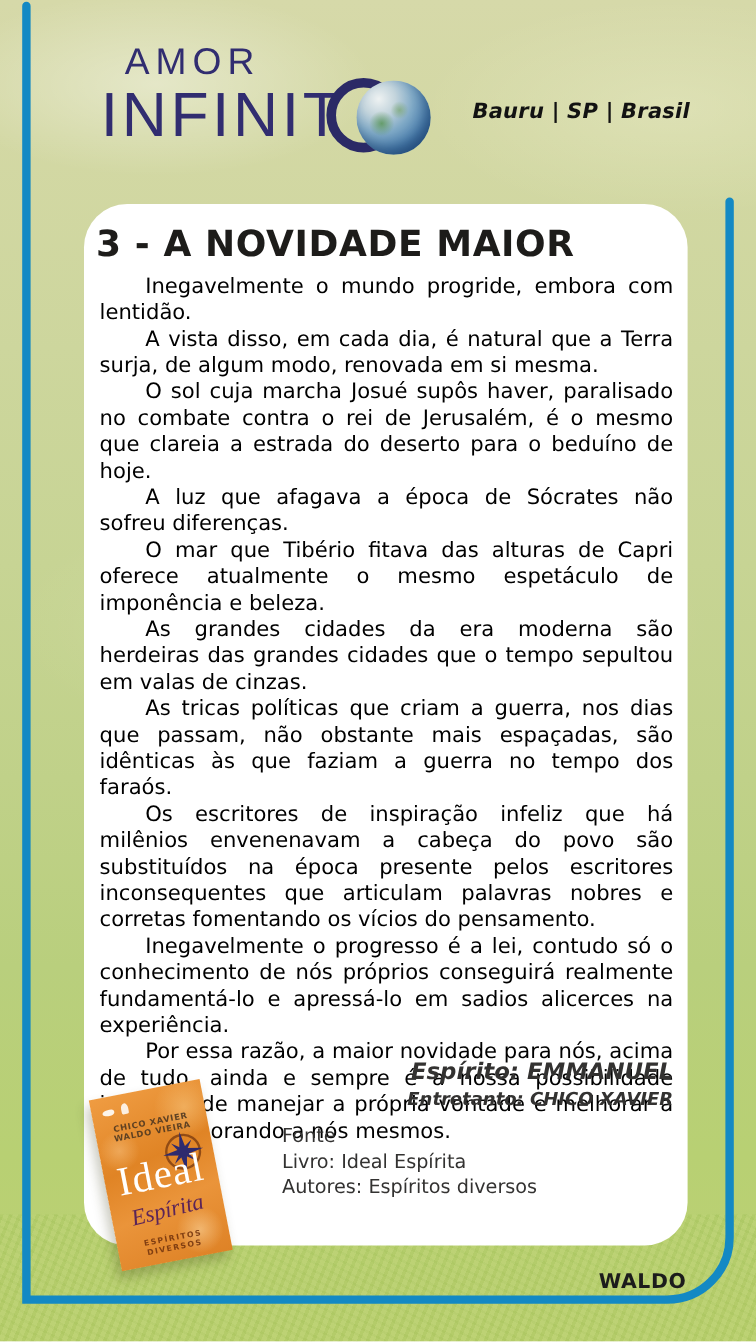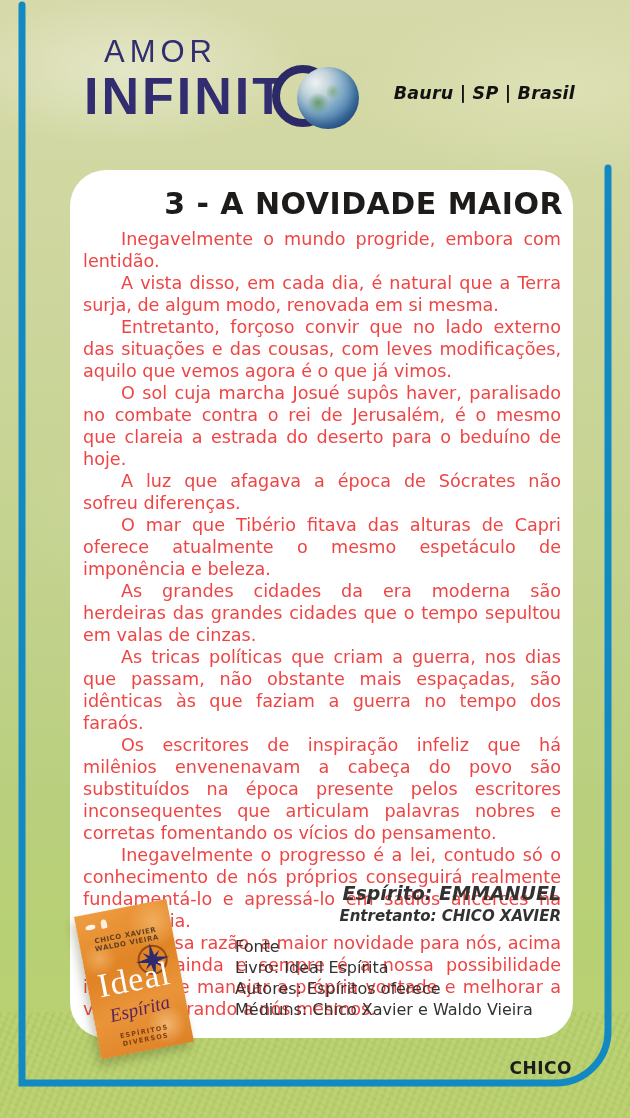--- a/index.html
+++ b/index.html
@@ -21,41 +21,41 @@
       repeating-linear-gradient(28deg, rgba(120,165,45,.16) 0 2px, transparent 2px 6px);}
 
   
   .frame{position:absolute;left:0;top:0;z-index:1;}
 
   
   .logo-amor{position:absolute;left:104px;top:34px;z-index:2;
     font-family:"Liberation Sans",sans-serif;font-size:31px;font-weight:400;
     letter-spacing:5px;color:#312d70;}
   .logo-infinito{position:absolute;left:84px;top:66px;z-index:2;
-    font-family:"Liberation Sans",sans-serif;font-size:52px;font-weight:700;
+    font-family:"Liberation Sans",sans-serif;font-size:52px;font-weight:400;
     letter-spacing:3px;color:#312d70;}
   .logo-ring{position:absolute;left:272px;top:65px;width:62px;height:62px;z-index:2;
     border-radius:50%;border:8px solid #2b2a66;box-sizing:border-box;}
   .logo-globe{position:absolute;left:297px;top:67px;width:62px;height:62px;z-index:3;
     border-radius:50%;
     background:
       radial-gradient(circle 14px at 34% 58%, rgba(90,150,90,.85), rgba(90,150,90,0) 75%),
       radial-gradient(circle 10px at 58% 40%, rgba(120,165,110,.7), rgba(120,165,110,0) 75%),
       radial-gradient(circle at 30% 25%, #eef2f2 0%, #c3d4dc 22%, #7fa9c6 45%, #4a7eae 68%, #2e5f96 85%, #24517f 100%);
     box-shadow:inset -4px -6px 10px rgba(20,50,90,.45);}
   .location{position:absolute;right:55px;top:83px;z-index:2;
     font-size:17.5px;font-weight:700;color:#121212;letter-spacing:.2px;font-style:italic;}
 
   
   .card{position:absolute;left:70px;top:170px;width:503px;height:868px;z-index:2;
     background:#ffffff;border-radius:36px;}
-  .card-title{margin:16px 10px 0 10px;text-align:right;
+  .card-title{margin:16px 10px 0 10px;text-align:left;
     font-size:30px;font-weight:700;color:#1d1c1a;letter-spacing:.5px;}
   .body-text{margin:7px 12px 0 13px;text-align:justify;
-    font-size:17.6px;line-height:22px;color:#ef4444;}
+    font-size:17.6px;line-height:22px;color:#000000;}
   .body-text p{margin:0;text-indent:38px;}
 
   .attribution{position:absolute;right:12px;top:712px;width:470px;
     text-align:right;color:#333231;font-style:italic;}
   .attr-spirit{font-size:19px;font-weight:700;}
   .attr-psycho{font-size:15px;font-weight:700;margin-top:3px;}
 
   .source{position:absolute;left:153px;top:766px;
     font-size:16px;line-height:21px;color:#333231;font-style:normal;margin-left:12px;}
 
@@ -111,41 +111,39 @@
   <div class="logo-infinito">INFINIT</div>
   <div class="logo-ring"></div>
   <div class="logo-globe"></div>
   <div class="location">Bauru | SP | Brasil</div>
 
   <div class="card">
     <div class="card-title">3 - A NOVIDADE MAIOR</div>
     <div class="body-text">
       <p>Inegavelmente o mundo progride, embora com lentidão.</p>
       <p>A vista disso, em cada dia, é natural que a Terra surja, de algum modo, renovada em si mesma.</p>
-      <p>Entretanto, forçoso convir que no lado externo das situações e das cousas, com leves modificações, aquilo que vemos agora é o que já vimos.</p>
       <p>O sol cuja marcha Josué supôs haver, paralisado no combate contra o rei de Jerusalém, é o mesmo que clareia a estrada do deserto para o beduíno de hoje.</p>
       <p>A luz que afagava a época de Sócrates não sofreu diferenças.</p>
       <p>O mar que Tibério fitava das alturas de Capri oferece atualmente o mesmo espetáculo de imponência e beleza.</p>
       <p>As grandes cidades da era moderna são herdeiras das grandes cidades que o tempo sepultou em valas de cinzas.</p>
       <p>As tricas políticas que criam a guerra, nos dias que passam, não obstante mais espaçadas, são idênticas às que faziam a guerra no tempo dos faraós.</p>
       <p>Os escritores de inspiração infeliz que há milênios envenenavam a cabeça do povo são substituídos na época presente pelos escritores inconsequentes que articulam palavras nobres e corretas fomentando os vícios do pensamento.</p>
       <p>Inegavelmente o progresso é a lei, contudo só o conhecimento de nós próprios conseguirá realmente fundamentá-lo e apressá-lo em sadios alicerces na experiência.</p>
       <p>Por essa razão, a maior novidade para nós, acima de tudo, ainda e sempre é a nossa possibilidade imediata de manejar a própria vontade e melhorar a vida, melhorando a nós mesmos.</p>
     </div>
 
     <div class="attribution">
       <div class="attr-spirit">Espírito: EMMANUEL</div>
       <div class="attr-psycho">Entretanto: CHICO XAVIER</div>
     </div>
 
     <div class="source">
       <div>Fonte</div>
       <div>Livro: Ideal Espírita</div>
-      <div>Autores: Espíritos oferece</div>
-      <div>Médiuns: Chico Xavier e Waldo Vieira</div>
+      <div>Autores: Espíritos diversos</div>
     </div>
   </div>
 
   <div class="book">
     <div class="book-logos">
       <div class="mark1"></div>
       <div class="mark2"></div>
     </div>
     <div class="book-authors">
       <div>CHICO XAVIER</div>
@@ -157,15 +155,15 @@
       <div class="star4 r45"></div>
     </div>
     <div class="book-title">Ideal</div>
     <div class="book-subtitle">Espírita</div>
     <div class="book-footer">
       <div>ESPÍRITOS</div>
       <div>DIVERSOS</div>
     </div>
   </div>
 
-  <div class="watermark">CHICO</div>
+  <div class="watermark">WALDO</div>
 
 </div>
 
 </body></html>

